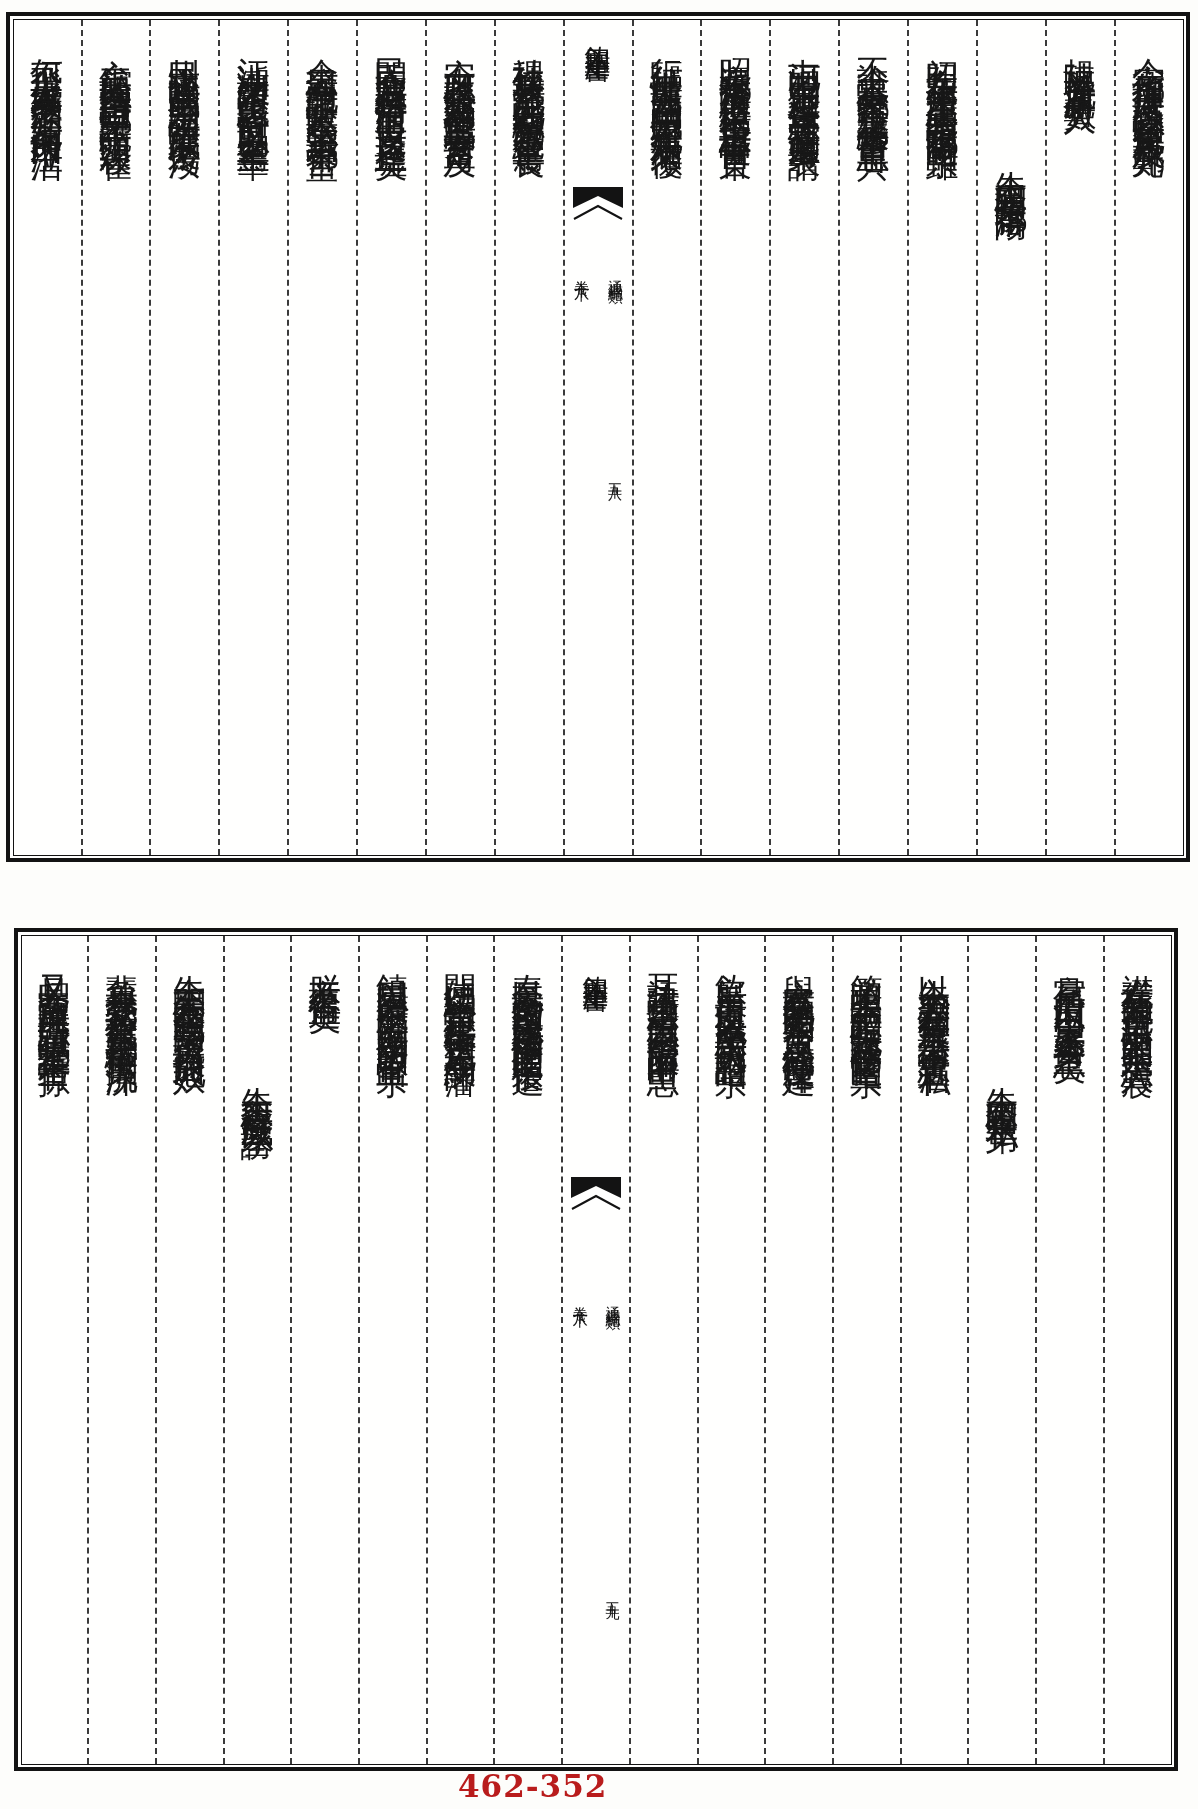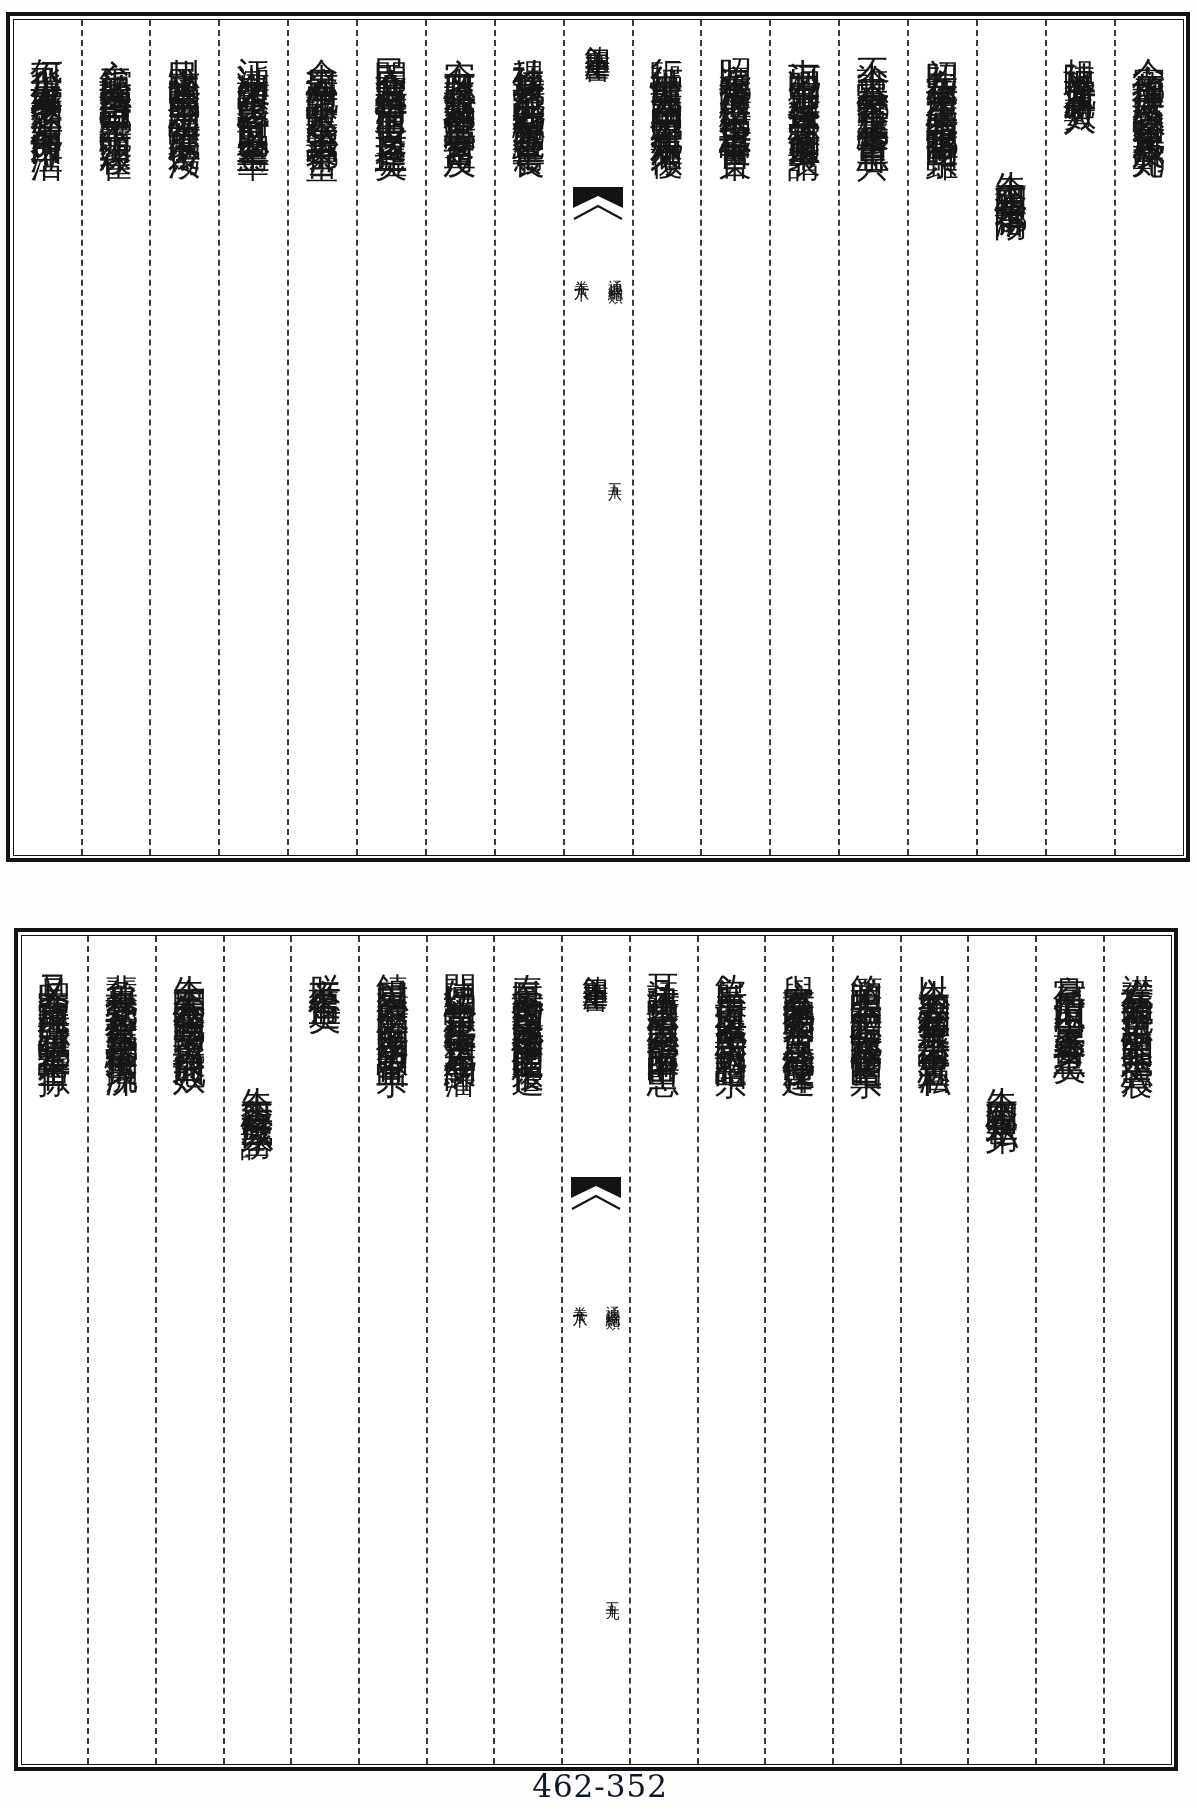--- a/index.html
+++ b/index.html
@@ -52,21 +52,21 @@
   .small-col { font-size:15px; letter-spacing:3px; }
   .book { right:9px; }
   .juan { left:9px; }
   .leaf-0 .small-col { top:248px; }
   .leaf-1 .small-col { top:358px; }
   .folio { right:9px; font-size:14px; letter-spacing:2px; }
   .leaf-0 .folio { top:452px; }
   .leaf-1 .folio { top:655px; }
   .page-label {
     position:absolute; left:458px; top:1768px; width:210px;
-    text-align:right; font-size:31px; letter-spacing:1px; color:#0f172a;
+    text-align:left; font-size:31px; letter-spacing:1px; color:#b91c1c;font-weight:bold;
   }
 </style>
 </head>
 <body>
 
 <div class="leaf leaf-0">
   <div class="cols">
       <div class="col">
         <span class="coltext">令宿衞都指揮使朱友諒以兵圍崔胤第殺胤及鄭元</span>
       </div>

